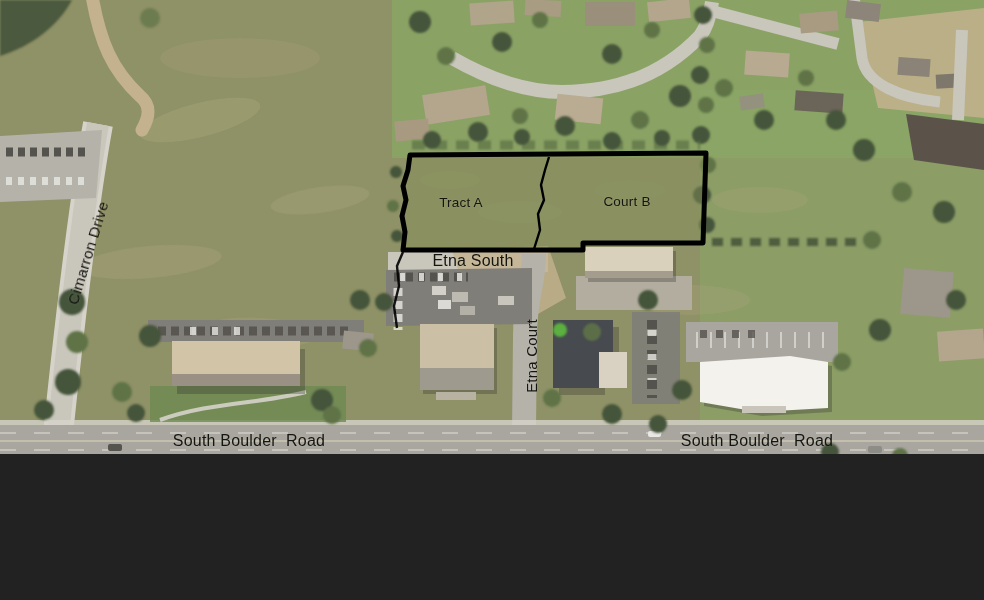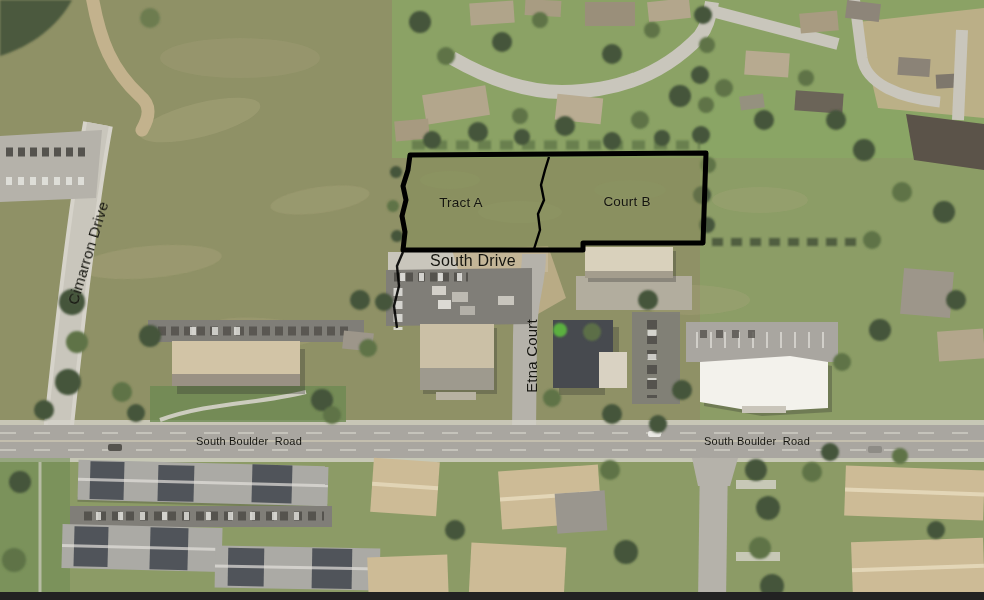--- a/index.html
+++ b/index.html
@@ -1,30 +1,30 @@
 <!DOCTYPE html>
 <html style="--field: #8f9166; --field_light: #b0a982; --tract_fill: #849059; --lawn: #8aa866; --lawn_dark: #6d8a52; --road: #c9c6bc; --road_mid: #b5b2aa; --road_main: #a9a6a0; --sidewalk: #d6d3ca; --dirt: #c3b28d; --gravel: #b2ad9e; --asphalt: #807e78; --car_dark: #55534e; --car_white: #e9e8e4; --tree: #44543a; --tree_light: #5e7347; --roof_tan: #cdbb96; --roof_tan2: #b3a68c; --roof_white: #f3f2ec; --roof_dark: #474a4f; --roof_gray: #abaaa5; --roof_charcoal: #50545a; --boundary: #000000; --label: #15150f;"><head>
 <meta charset="utf-8">
 <style>
   html,body{margin:0;padding:0;background:#222;}
   #stage{
-    position:relative;width:984px;height:592px;overflow:hidden;
+    position:relative;width:984px;height:454px;overflow:hidden;
     font-family:"Liberation Sans","DejaVu Sans",sans-serif;
     background:var(--field,#8f9166);
   }
   #scene{position:absolute;left:0;top:0;width:984px;height:600px;display:block;}
   .map-label{
     position:absolute;color:var(--label,#15150f);white-space:pre;
     transform:translate(-50%,-50%);line-height:1;letter-spacing:.2px;
     text-shadow:0 0 2px rgba(255,255,255,.15);
     pointer-events:none;
   }
   .lbl-tract{font-size:13.5px;}
   .lbl-etna-drive{font-size:16px;}
-  .lbl-sbr{font-size:11px;}
+  .lbl-sbr{font-size:16px;}
   .lbl-cimarron{font-size:15.5px;transform:translate(-50%,-50%) rotate(-73deg);}
   .lbl-etna-court{font-size:15px;transform:translate(-50%,-50%) rotate(-90deg);}
 </style>
 </head>
 <body>
 
 <div id="stage">
 
 <svg id="scene" viewBox="0 0 984 600" aria-hidden="true">
   <defs>
@@ -318,19 +318,19 @@
   <g>
     <path d="M410,155 L706,153 L703,243 L583,243 L583,250 L403,250
              L405,232 L402,216 L406,200 L403,186 L408,170 Z" fill="none" style="stroke:var(--boundary)" stroke-width="5" stroke-linejoin="round"></path>
     <path d="M549,157 L545,170 L541,185 L544,200 L538,214 L540,230 L534,249" fill="none" style="stroke:var(--boundary)" stroke-width="2.4"></path>
     <path d="M403,252 L397,266 L399,286 L394,306 L397,328" fill="none" style="stroke:var(--boundary)" stroke-width="2.4" opacity=".9"></path>
   </g>
 </svg>
 
   <div class="map-label lbl-tract" style="left:461px;top:203px;">Tract A</div>
   <div class="map-label lbl-tract" style="left:627px;top:202px;">Court B</div>
-  <div class="map-label lbl-etna-drive" style="left:473px;top:261px;">South Drive</div>
+  <div class="map-label lbl-etna-drive" style="left:473px;top:261px;">Etna South</div>
   <div class="map-label lbl-etna-court" style="left:531px;top:356px;">Etna Court</div>
   <div class="map-label lbl-cimarron" style="left:88px;top:253px;">Cimarron Drive</div>
   <div class="map-label lbl-sbr" style="left:249px;top:441px;">South Boulder  Road</div>
   <div class="map-label lbl-sbr" style="left:757px;top:441px;">South Boulder  Road</div>
 
 </div>
 
 </body></html>

